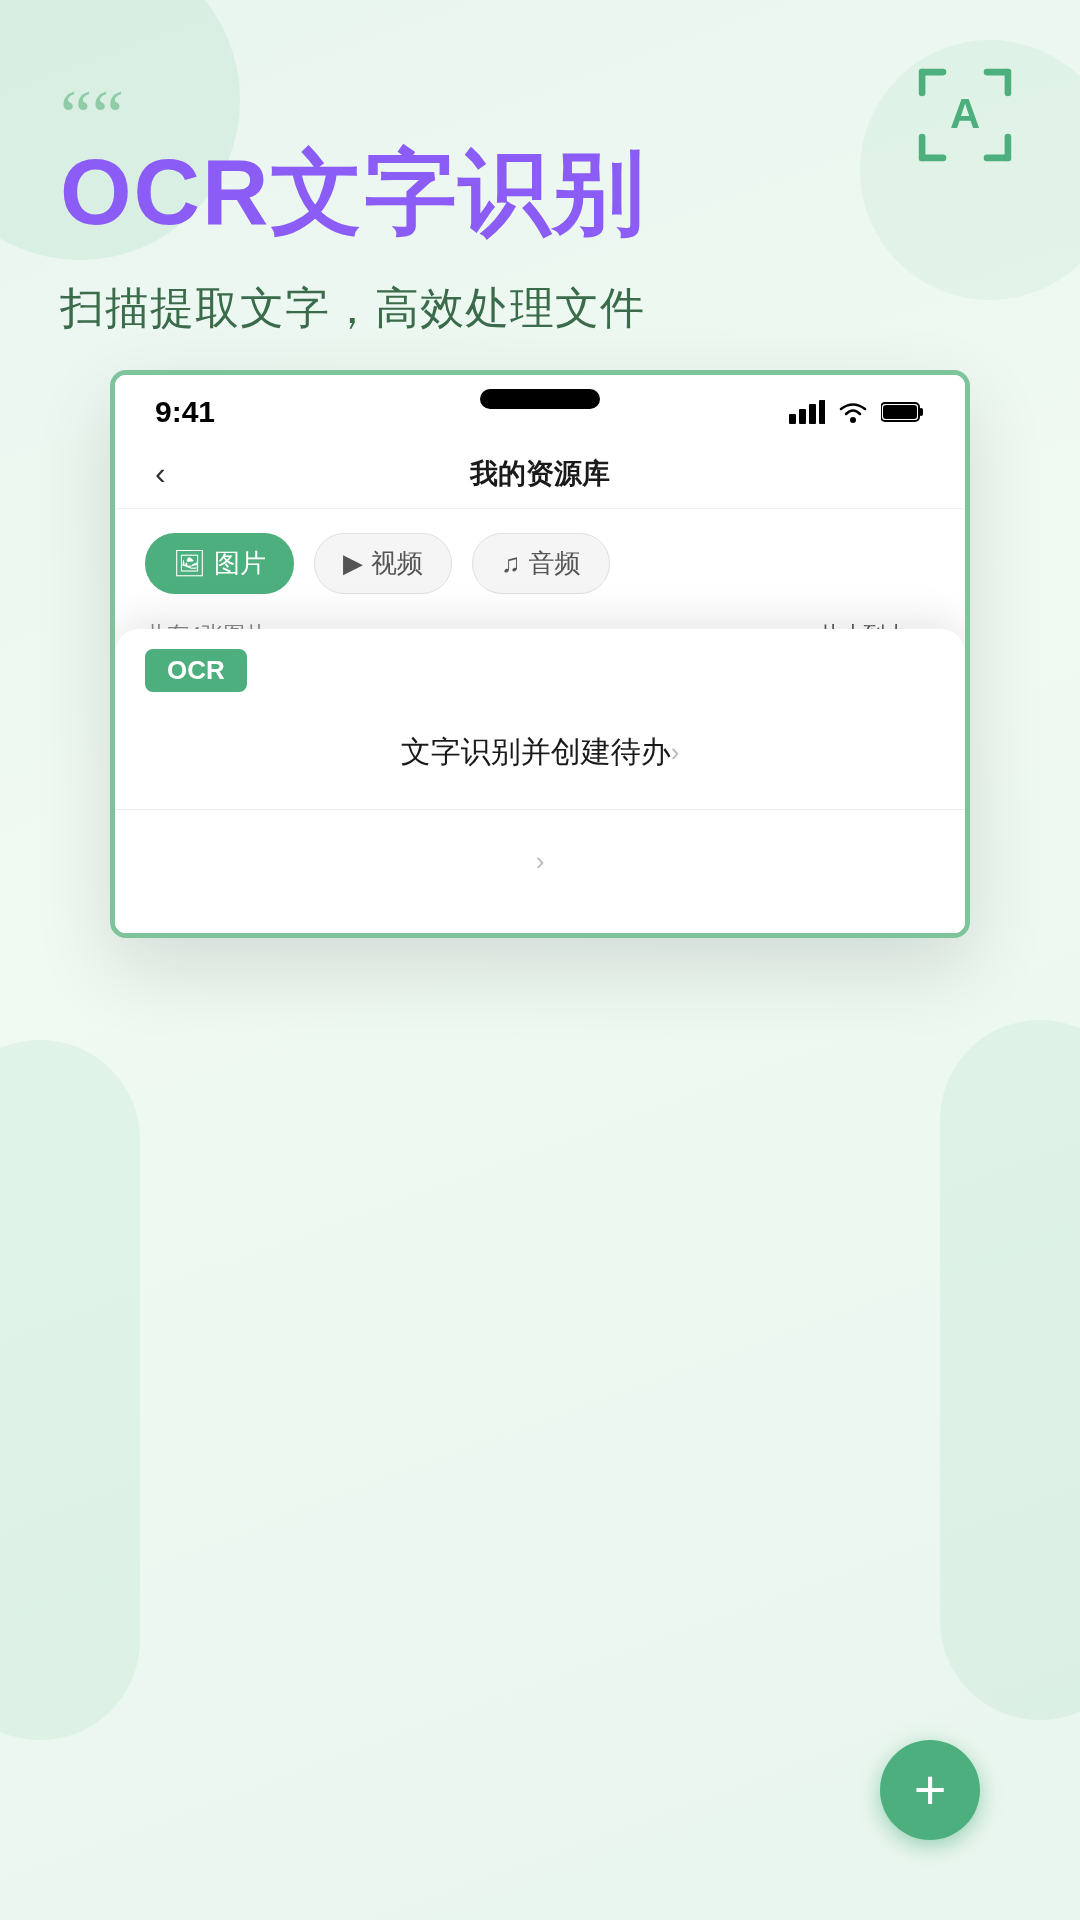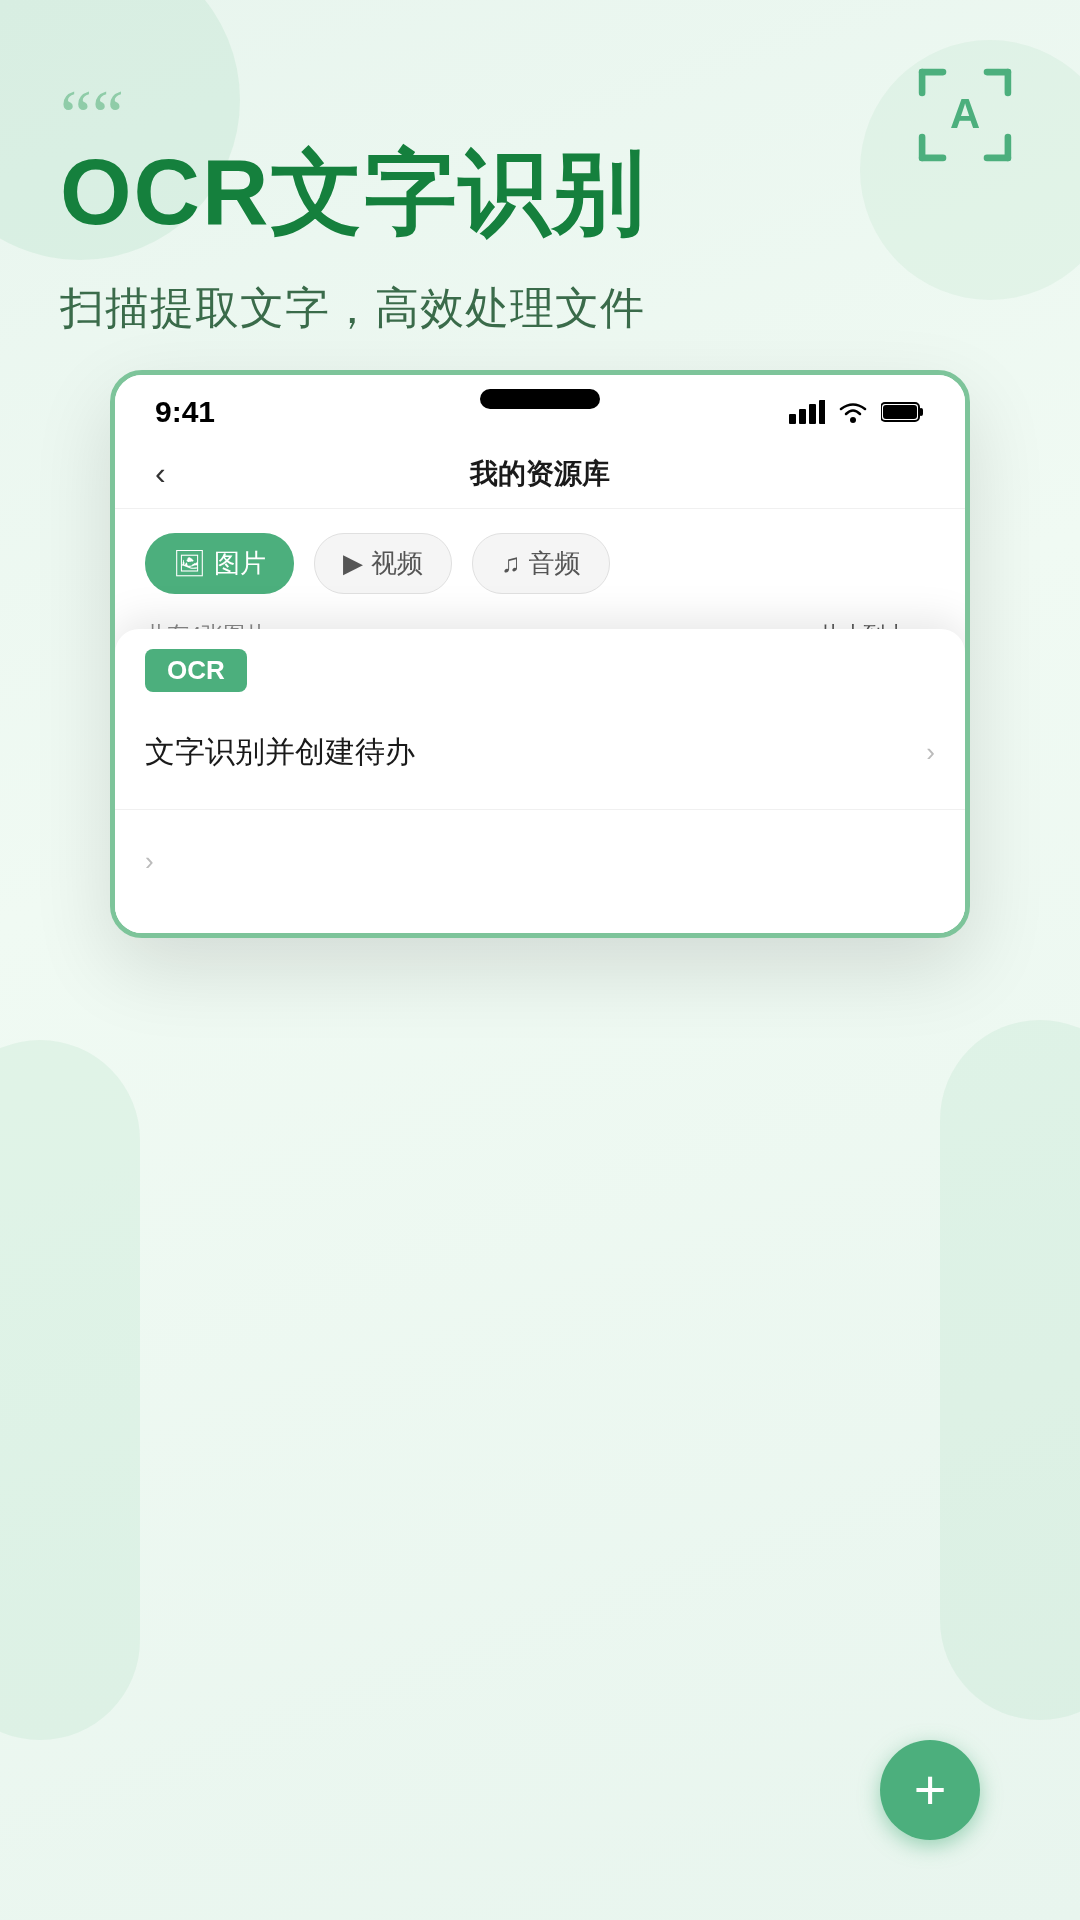--- a/index.html
+++ b/index.html
@@ -65,21 +65,21 @@
       color: #7dc49a;
       font-size: 72px;
       line-height: 1;
       font-family: Georgia, serif;
       opacity: 0.8;
     }
 
     .main-title {
       font-size: 92px;
       font-weight: 900;
-      color: #15803d;
+      color: #8b5cf6;
       line-height: 1.1;
       margin-top: -10px;
       letter-spacing: 2px;
     }
 
     .subtitle {
       font-size: 44px;
       color: #3a6b4a;
       margin-top: 36px;
       font-weight: 400;
@@ -104,21 +104,21 @@
       position: absolute;
       top: 370px;
       left: 50%;
       transform: translateX(-50%);
       width: 860px;
     }
 
     .phone-frame {
       width: 100%;
       background: #fff;
-      border-radius: 32px;
+      border-radius: 16px;
       border: 5px solid #7dc49a;
       overflow: hidden;
       box-shadow: 0 30px 80px rgba(0,0,0,0.12);
       position: relative;
     }
 
     
     .status-bar {
       display: flex;
       align-items: center;
@@ -293,21 +293,21 @@
       color: #fff;
       font-size: 26px;
       font-weight: 700;
       padding: 6px 22px;
       border-radius: 8px;
       margin-bottom: 4px;
     }
     .ocr-menu-item {
       display: flex;
       align-items: center;
-      justify-content: space-between;
+      justify-content: center;
       padding: 36px 30px;
       cursor: pointer;
       border-bottom: 1px solid #f0f0f0;
     }
     .ocr-menu-item:last-child {
       border-bottom: none;
     }
     .ocr-menu-label {
       font-size: 30px;
       color: #1a1a1a;

